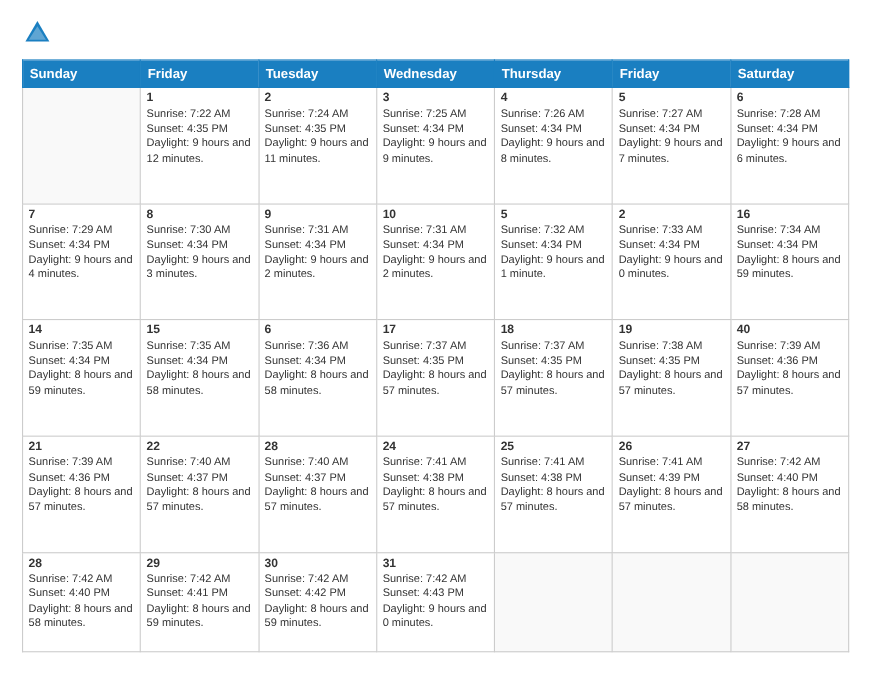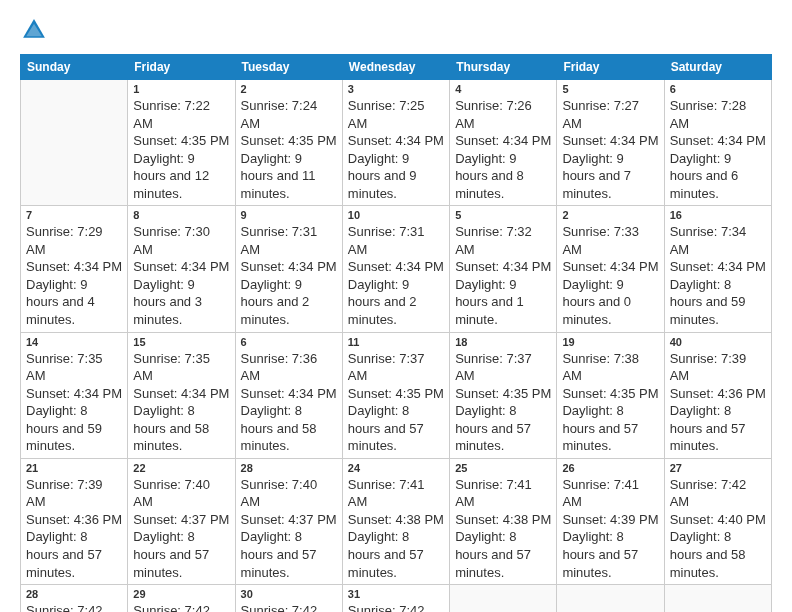--- a/index.html
+++ b/index.html
@@ -81,21 +81,21 @@
     .calendar td.empty {
       background: #f9f9f9;
     }
     .day-num {
       font-size: 11px;
       font-weight: bold;
       margin-bottom: 2px;
       display: block;
     }
     .cell-text {
-      font-size: 13px;
+      font-size: 10px;
       color: #333;
       line-height: 1.35;
     }
     tr:last-child td {
       height: 70px;
     }
   </style>
 </head>
 <body>
 
@@ -194,21 +194,21 @@
           </td>
           <td>
             <span class="day-num">15</span>
             <div class="cell-text">Sunrise: 7:35 AM<br>Sunset: 4:34 PM<br>Daylight: 8 hours and 58 minutes.</div>
           </td>
           <td>
             <span class="day-num">6</span>
             <div class="cell-text">Sunrise: 7:36 AM<br>Sunset: 4:34 PM<br>Daylight: 8 hours and 58 minutes.</div>
           </td>
           <td>
-            <span class="day-num">11</span>
+            <span class="day-num">17</span>
             <div class="cell-text">Sunrise: 7:37 AM<br>Sunset: 4:35 PM<br>Daylight: 8 hours and 57 minutes.</div>
           </td>
           <td>
             <span class="day-num">18</span>
             <div class="cell-text">Sunrise: 7:37 AM<br>Sunset: 4:35 PM<br>Daylight: 8 hours and 57 minutes.</div>
           </td>
           <td>
             <span class="day-num">19</span>
             <div class="cell-text">Sunrise: 7:38 AM<br>Sunset: 4:35 PM<br>Daylight: 8 hours and 57 minutes.</div>
           </td>

